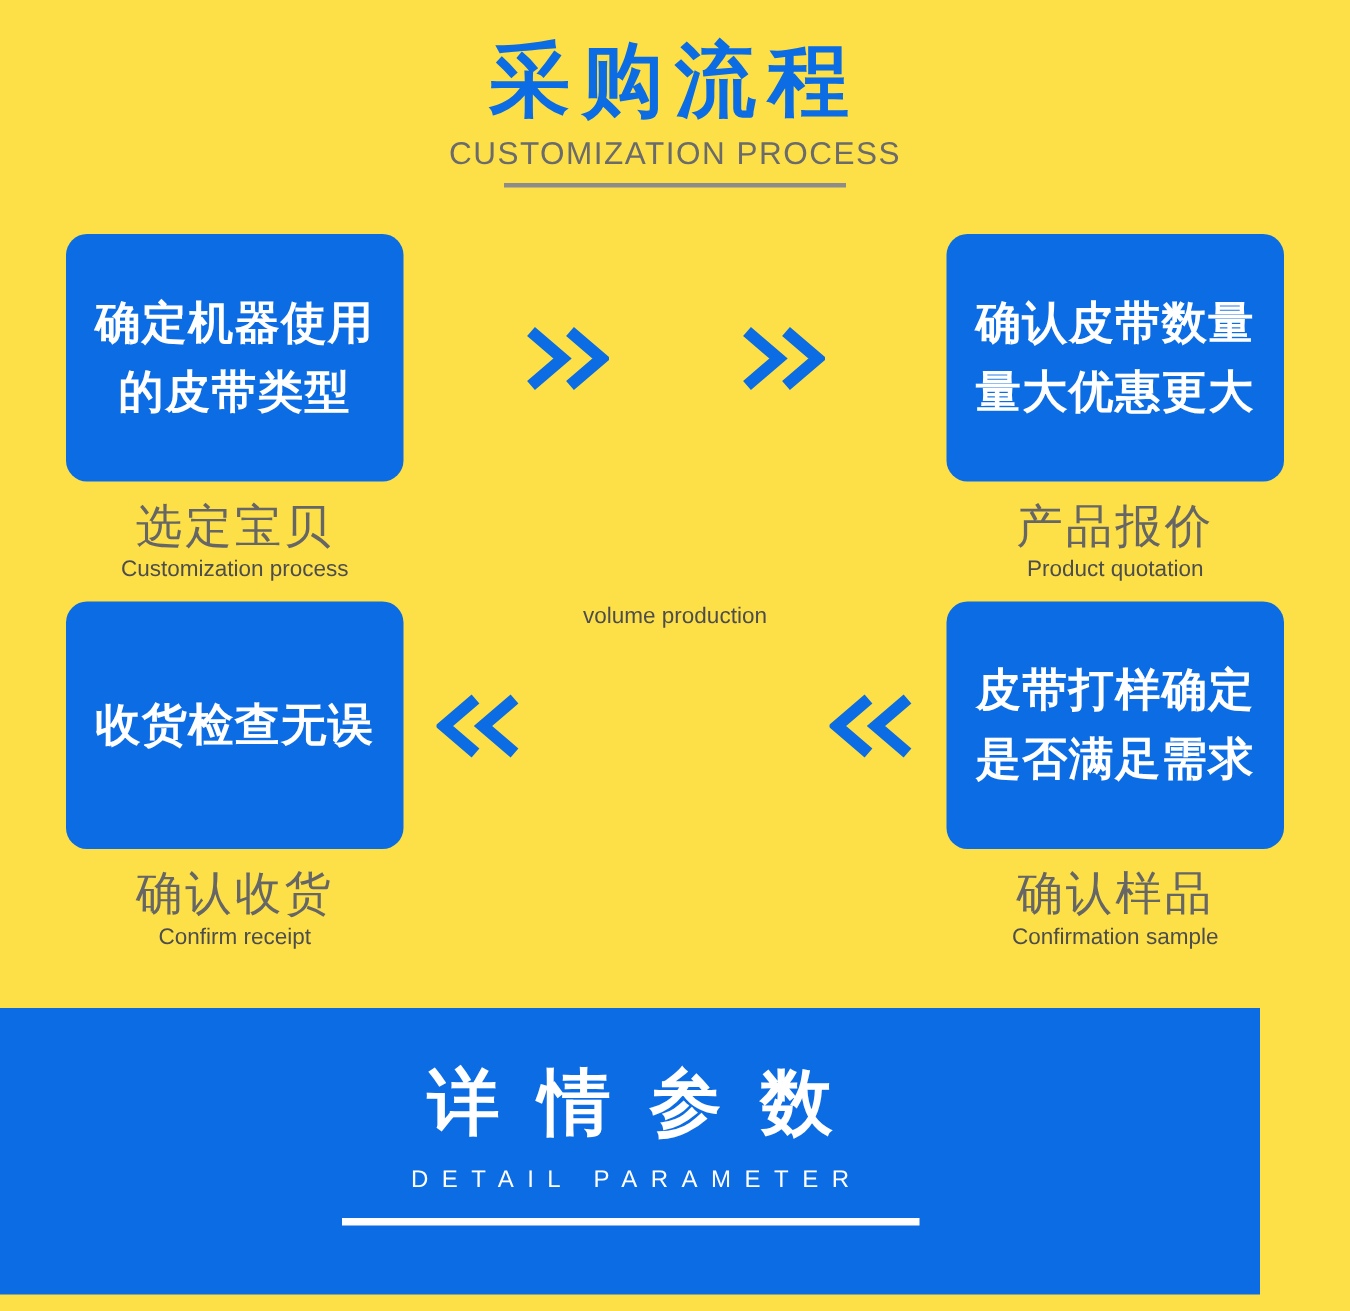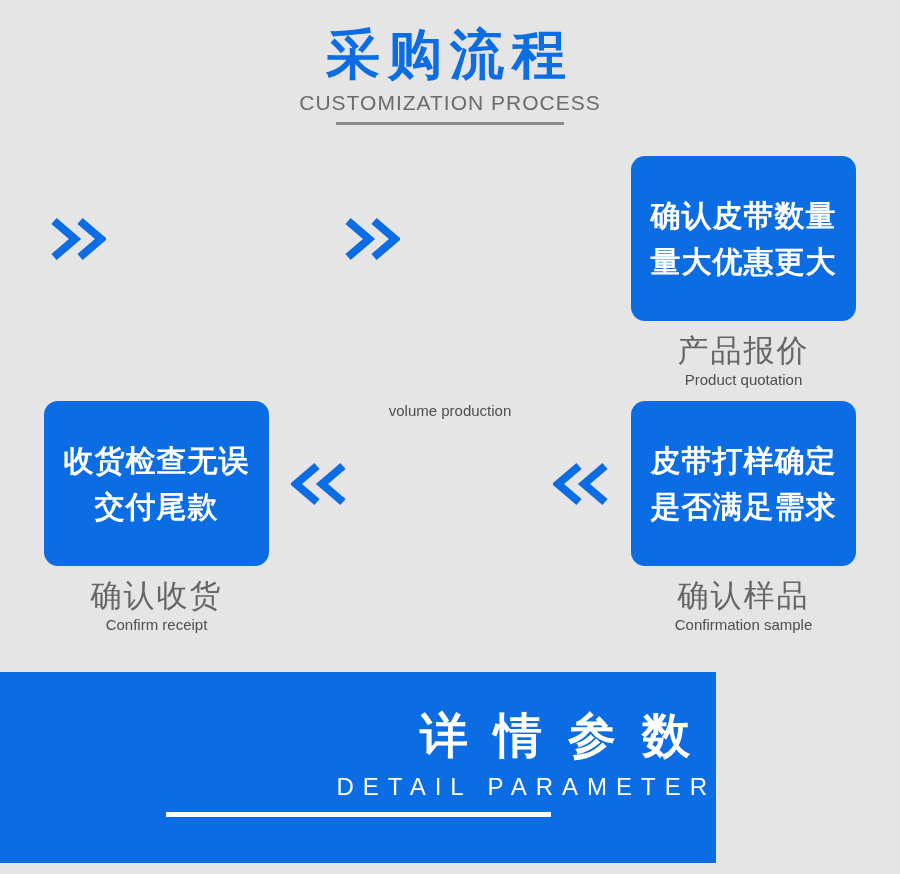--- a/index.html
+++ b/index.html
@@ -5,21 +5,21 @@
   :root{
     --primary-blue:#0b6ce4;
     --label-gray:#666666;
     --sublabel-gray:#4d4d4d;
     --subtitle-gray:#6b6b6b;
     --underline-gray:#8c8c8c;
     --white:#ffffff;
   }
   *{margin:0;padding:0;box-sizing:border-box;}
   body{background:#ffffff;font-family:"Liberation Sans",sans-serif;}
-  .page{width:900px;height:874px;background:#e5e5e5;overflow:hidden;position:relative;}
+  .page{width:900px;height:874px;background:#fde047;overflow:hidden;position:relative;}
 
   
   .header{text-align:center;padding-top:22px;}
   .title{
     color:var(--primary-blue);
     font-size:54px;
     font-weight:bold;
     letter-spacing:8px;
     line-height:64px;
   }
@@ -90,36 +90,36 @@
     stroke:var(--primary-blue);
     stroke-width:8;
     stroke-linejoin:miter;
   }
   .arrow-left svg{transform:rotate(180deg);}
 
   
   .banner{
     position:absolute;
     left:0;top:672px;
-    width:716px;height:191px;
+    width:840px;height:191px;
     background:var(--primary-blue);
-    text-align:right;
+    text-align:center;
     color:var(--white);
   }
   .banner-cn{
     padding-top:36px;
     font-size:48px;
     font-weight:bold;
     letter-spacing:26px;
     text-indent:26px;
     line-height:56px;
   }
   .banner-en{
     margin-top:12px;
-    font-size:24px;
+    font-size:16px;
     letter-spacing:9px;
     text-indent:9px;
     line-height:22px;
   }
   .banner-bar{
     width:385px;height:5px;
     background:var(--white);
     margin:14px auto 0;
   }
 </style>
@@ -131,20 +131,28 @@
   <div class="header">
     <div class="title">采购流程</div>
     <div class="subtitle">CUSTOMIZATION PROCESS</div>
     <div class="title-underline"></div>
   </div>
 
   <div class="flow">
 
     <div class="flow-row">
 
+      <div class="step">
+        <div class="box">
+          <div class="box-line">确定机器使用</div>
+          <div class="box-line">的皮带类型</div>
+        </div>
+        <div class="label-cn">选定宝贝</div>
+        <div class="label-en">Customization process</div>
+      </div>
 
       <div class="arrow-cell">
         <svg width="56" height="44" viewBox="0 0 56 44">
           <polyline points="4,4 25,22 4,40"></polyline>
           <polyline points="30,4 51,22 30,40"></polyline>
         </svg>
       </div>
 
 
       <div class="arrow-cell">
@@ -163,21 +171,20 @@
         <div class="label-en">Product quotation</div>
       </div>
 
     </div>
 
     <div class="flow-row">
 
       <div class="step">
         <div class="box">
           <div class="box-line">收货检查无误</div>
-          <div class="box-line">交付尾款</div>
         </div>
         <div class="label-cn">确认收货</div>
         <div class="label-en">Confirm receipt</div>
       </div>
 
       <div class="arrow-cell arrow-left">
         <svg width="56" height="44" viewBox="0 0 56 44">
           <polyline points="4,4 25,22 4,40"></polyline>
           <polyline points="30,4 51,22 30,40"></polyline>
         </svg>

